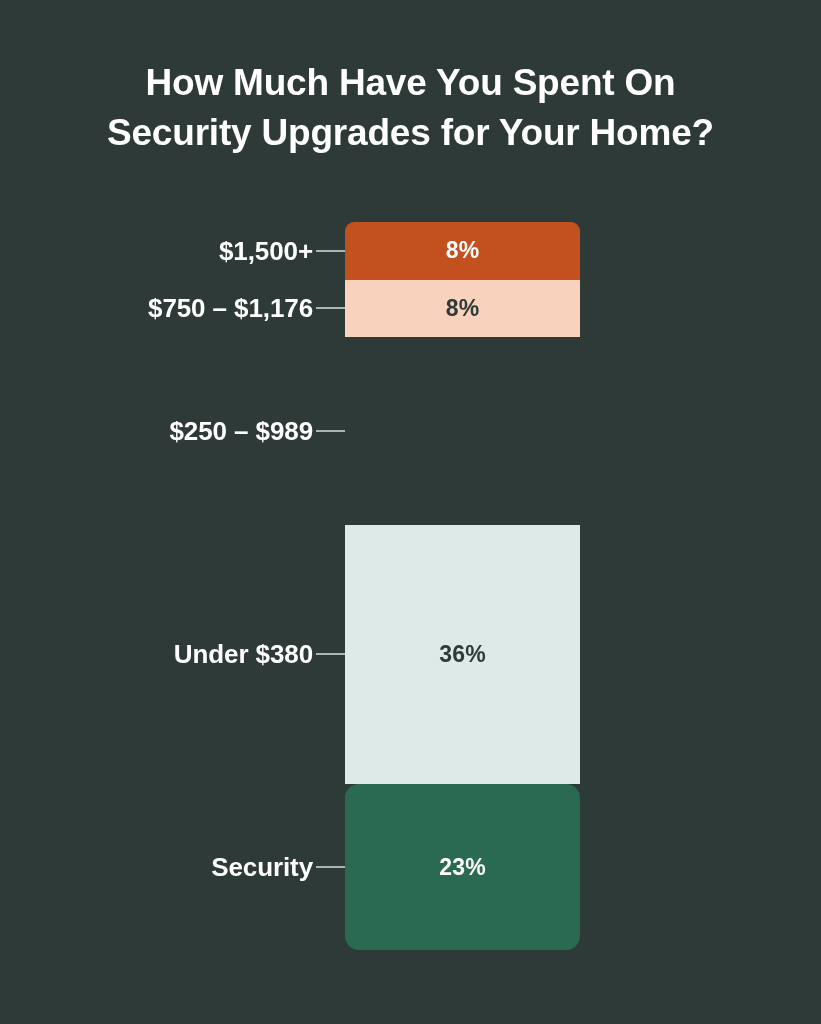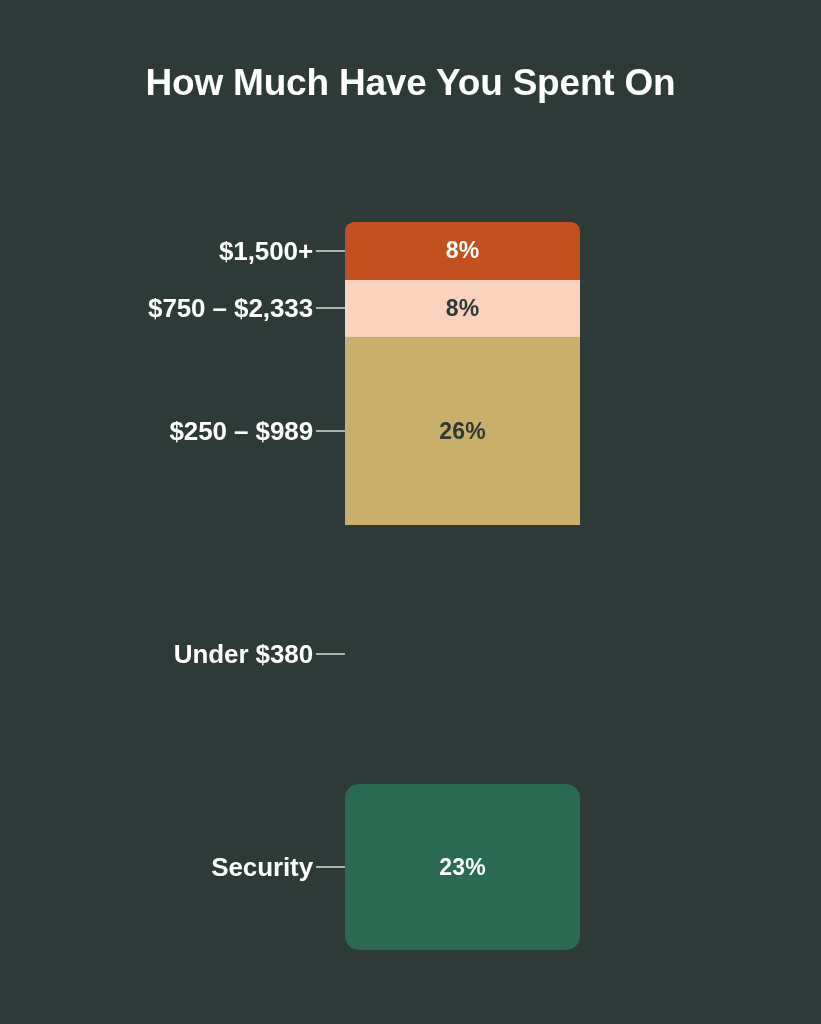--- a/index.html
+++ b/index.html
@@ -96,41 +96,42 @@
     transform: translateY(-50%);
   }
 </style>
 </head>
 <body style="background: rgb(45, 58, 55);">
 
 <div class="poster" style="background: rgb(45, 58, 55);">
 
   <div class="title-block">
     <span class="title-line">How Much Have You Spent On</span>
+    <span class="title-line">Security Upgrades for Your Home?</span>
   </div>
 
   <div class="chart-area">
     <div class="bar-column" id="bar-column">
         <div class="segment" style="top: 0px; height: 57.6634px; background: rgb(194, 81, 31);">
           <span class="segment-value" style="color: rgb(255, 255, 255);">8%</span>
         </div>
         <div class="segment" style="top: 57.6634px; height: 57.6634px; background: rgb(249, 210, 189);">
           <span class="segment-value" style="color: rgb(45, 58, 55);">8%</span>
         </div>
-        <div class="segment" style="top: 115.327px; height: 187.406px; background: rgb(201, 176, 106);">
-          <span class="segment-value" style="color: rgb(45, 58, 55);">26%</span>
+        <div class="segment" style="top: 302.733px; height: 259.485px; background: rgb(222, 234, 231);">
+          <span class="segment-value" style="color: rgb(45, 58, 55);">36%</span>
         </div>
         <div class="segment" style="top: 562.218px; height: 165.782px; background: rgb(42, 106, 82); border-radius: 14px;">
           <span class="segment-value" style="color: rgb(255, 255, 255);">23%</span>
         </div>
       </div>
     <div id="label-layer">
         <div class="cat-label" style="top: 250.832px; right: 508px;">$1,500+</div>
         <div class="leader" style="top: 250.832px; left: 316px; width: 29px;"></div>
-        <div class="cat-label" style="top: 308.495px; right: 508px;">$750 – $2,333</div>
+        <div class="cat-label" style="top: 308.495px; right: 508px;">$750 – $1,176</div>
         <div class="leader" style="top: 308.495px; left: 316px; width: 29px;"></div>
         <div class="cat-label" style="top: 431.03px; right: 508px;">$250 – $989</div>
         <div class="leader" style="top: 431.03px; left: 316px; width: 29px;"></div>
         <div class="cat-label" style="top: 654.475px; right: 508px;">Under $380</div>
         <div class="leader" style="top: 654.475px; left: 316px; width: 29px;"></div>
         <div class="cat-label" style="top: 867.109px; right: 508px;">Security</div>
         <div class="leader" style="top: 867.109px; left: 316px; width: 29px;"></div>
       </div>
   </div>
 

